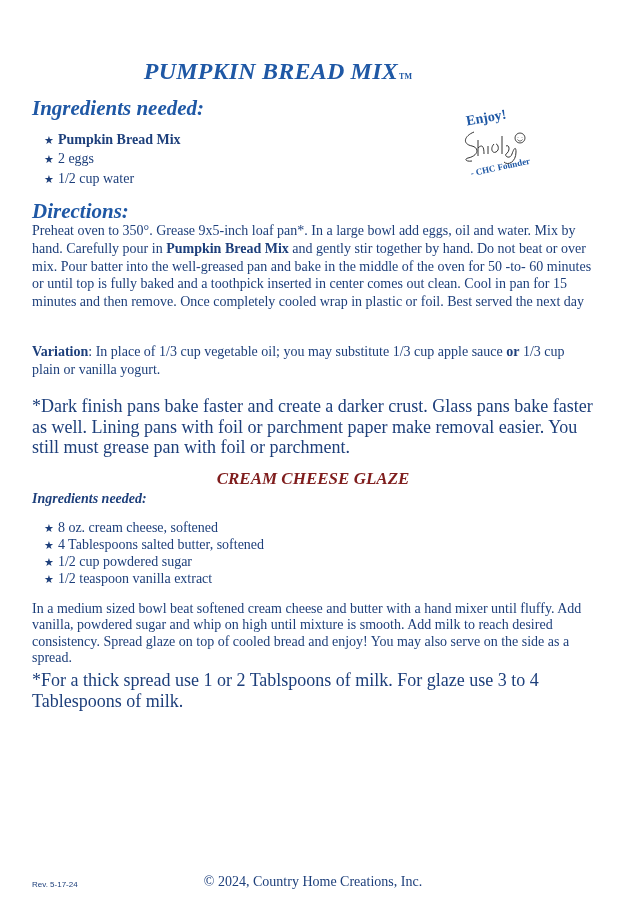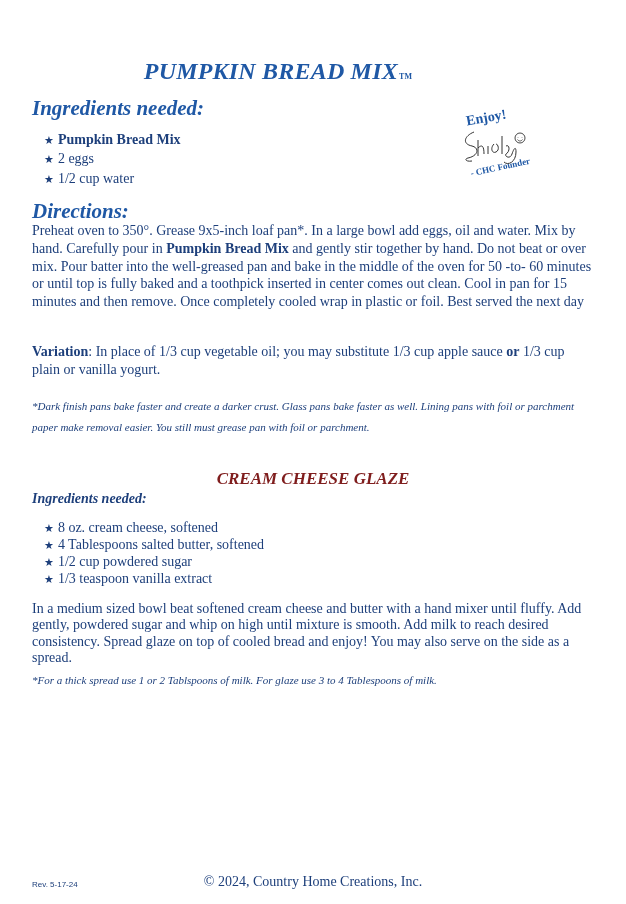--- a/index.html
+++ b/index.html
@@ -7,21 +7,21 @@
            font-family: "Liberation Serif", "DejaVu Serif", serif; color: #1d3f7b; }
     .abs { position: absolute; }
     .title { left: 0; width: 556px; top: 58px; text-align: center; font-size: 24px;
              font-style: italic; font-weight: bold; color: #1f58a5; letter-spacing: 0.2px; }
     .title .tm { font-size: 8px; font-style: normal; font-weight: bold; vertical-align: baseline; margin-left: 1px; }
     .h2 { font-style: italic; font-weight: bold; font-size: 21px; color: #1f58a5; }
     .list { margin: 12px; padding: 0; list-style: none; font-size: 14px; }
     .list li { line-height: 17.5px; }
     .list li .star { margin-right: 4px; font-family: "DejaVu Sans", sans-serif; font-size: 11px; }
     .para { font-size: 14px; line-height: 17.8px; }
-    .italic-note { font-style: italic; font-size: 11px; line-height: 20.5px; }
+    .italic-note { font-size: 18px; line-height: 20.5px; }
     b { font-weight: bold; }
     .enjoy-wrap { left: 458px; top: 104px; width: 80px; height: 80px; }
     .enjoy { position: absolute; left: 8px; top: 6px; font-weight: bold; font-size: 14px; color: #1f58a5; transform: rotate(-10deg); }
     .sig { position: absolute; left: 2px; top: 22px; }
     .founder { position: absolute; left: 12px; top: 58px; font-weight: bold; font-size: 9px; color: #1f58a5; transform: rotate(-12deg); white-space: nowrap; }
     .glaze-title { left: 0; width: 626px; text-align: center; top: 469px; font-style: italic; font-weight: bold; font-size: 17px; color: #7f1d1d; }
     .glaze-sub { left: 32px; top: 491px; font-style: italic; font-weight: bold; font-size: 14px; }
     .rev { left: 32px; top: 880px; font-family: "Liberation Sans", sans-serif; font-size: 8px; color: #1d3f7b; }
     .copyright { left: 0; width: 626px; text-align: center; top: 874px; font-size: 14px; color: #1d3f7b; }
   </style>
@@ -53,21 +53,21 @@
 <div class="abs para" style="left:32px; top:343px; width:560px;"><b>Variation</b><span>:</span><span> In place of 1/3 cup vegetable oil; you may substitute 1/3 cup apple sauce </span><b>or</b><span> 1/3 cup plain or vanilla yogurt.</span></div>
 
 <div class="abs italic-note" style="left:32px; top:396px; width:565px;">*Dark finish pans bake faster and create a darker crust. Glass pans bake faster as well. Lining pans with foil or parchment paper make removal easier. You still must grease pan with foil or parchment.</div>
 
 <div class="abs glaze-title">CREAM CHEESE GLAZE</div>
 <div class="abs glaze-sub">Ingredients needed:</div>
 <ul class="abs list" style="left:32px; top:508px; line-height:16px;">
   <li style="line-height:16px;"><span class="star">★</span><span>8 oz. cream cheese, softened</span></li>
   <li style="line-height:16px;"><span class="star">★</span><span>4 Tablespoons salted butter, softened</span></li>
   <li style="line-height:16px;"><span class="star">★</span><span>1/2 cup powdered sugar</span></li>
-  <li style="line-height:16px;"><span class="star">★</span><span>1/3 teaspoon vanilla extract</span></li>
+  <li style="line-height:16px;"><span class="star">★</span><span>1/2 teaspoon vanilla extract</span></li>
 </ul>
 
-<div class="abs para" style="left:32px; top:601px; width:562px; line-height:16.3px;">In a medium sized bowl beat softened cream cheese and butter with a hand mixer until fluffy. Add gently, powdered sugar and whip on high until mixture is smooth. Add milk to reach desired consistency. Spread glaze on top of cooled bread and enjoy! You may also serve on the side as a spread.</div>
+<div class="abs para" style="left:32px; top:601px; width:562px; line-height:16.3px;">In a medium sized bowl beat softened cream cheese and butter with a hand mixer until fluffy. Add vanilla, powdered sugar and whip on high until mixture is smooth. Add milk to reach desired consistency. Spread glaze on top of cooled bread and enjoy! You may also serve on the side as a spread.</div>
 
 <div class="abs italic-note" style="left:32px; top:670px; width:565px;">*For a thick spread use 1 or 2 Tablspoons of milk. For glaze use 3 to 4 Tablespoons of milk.</div>
 
 <div class="abs rev">Rev. 5-17-24</div>
 <div class="abs copyright">© 2024, Country Home Creations, Inc.</div>
 
 </body></html>

